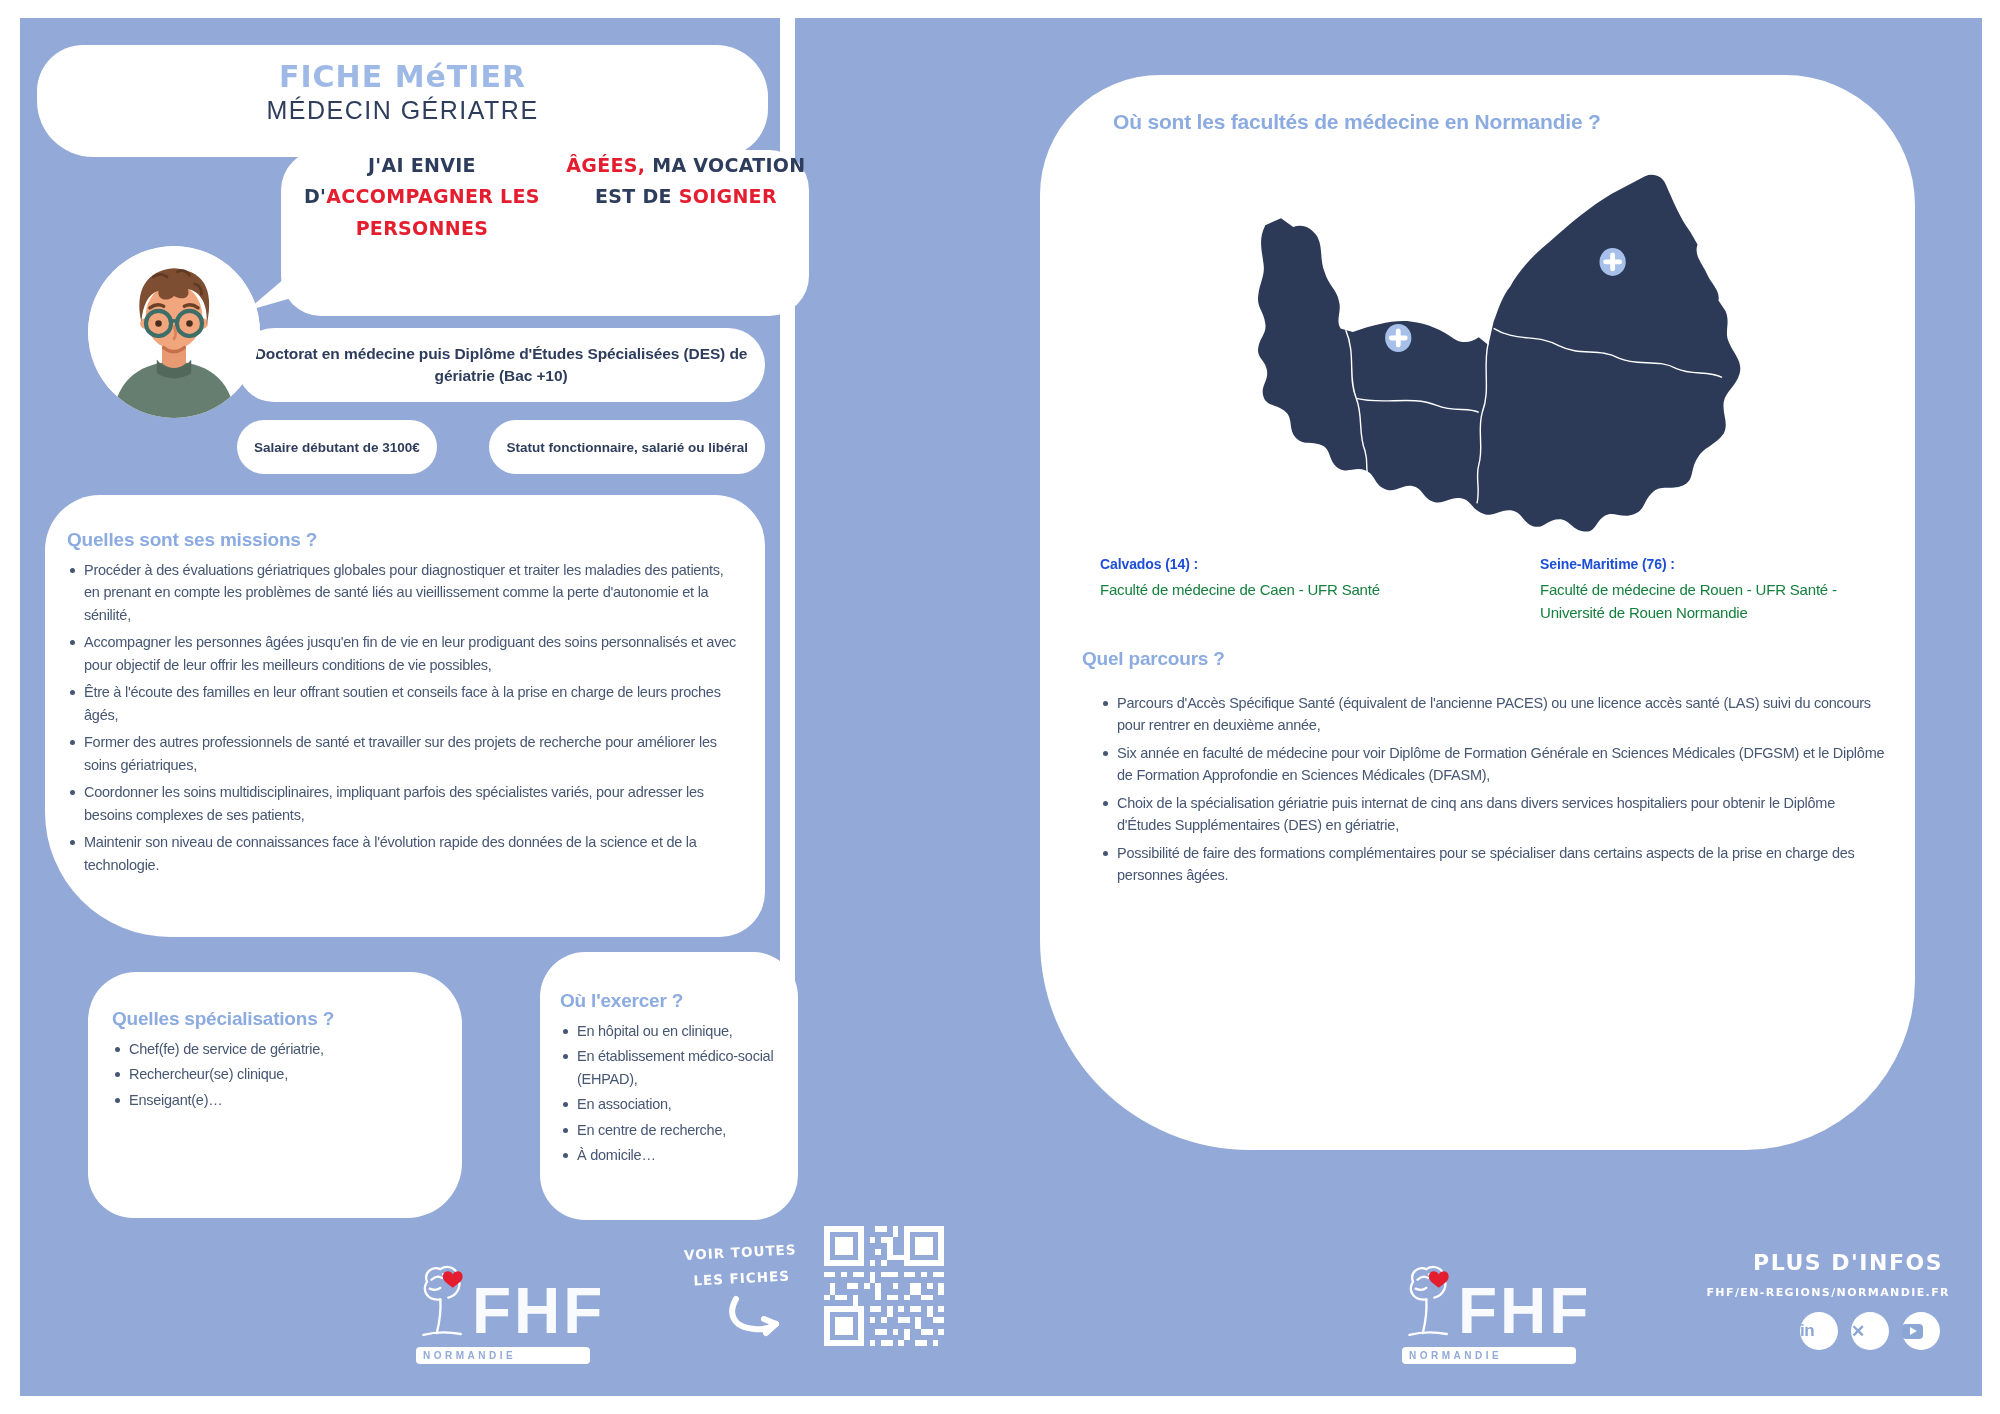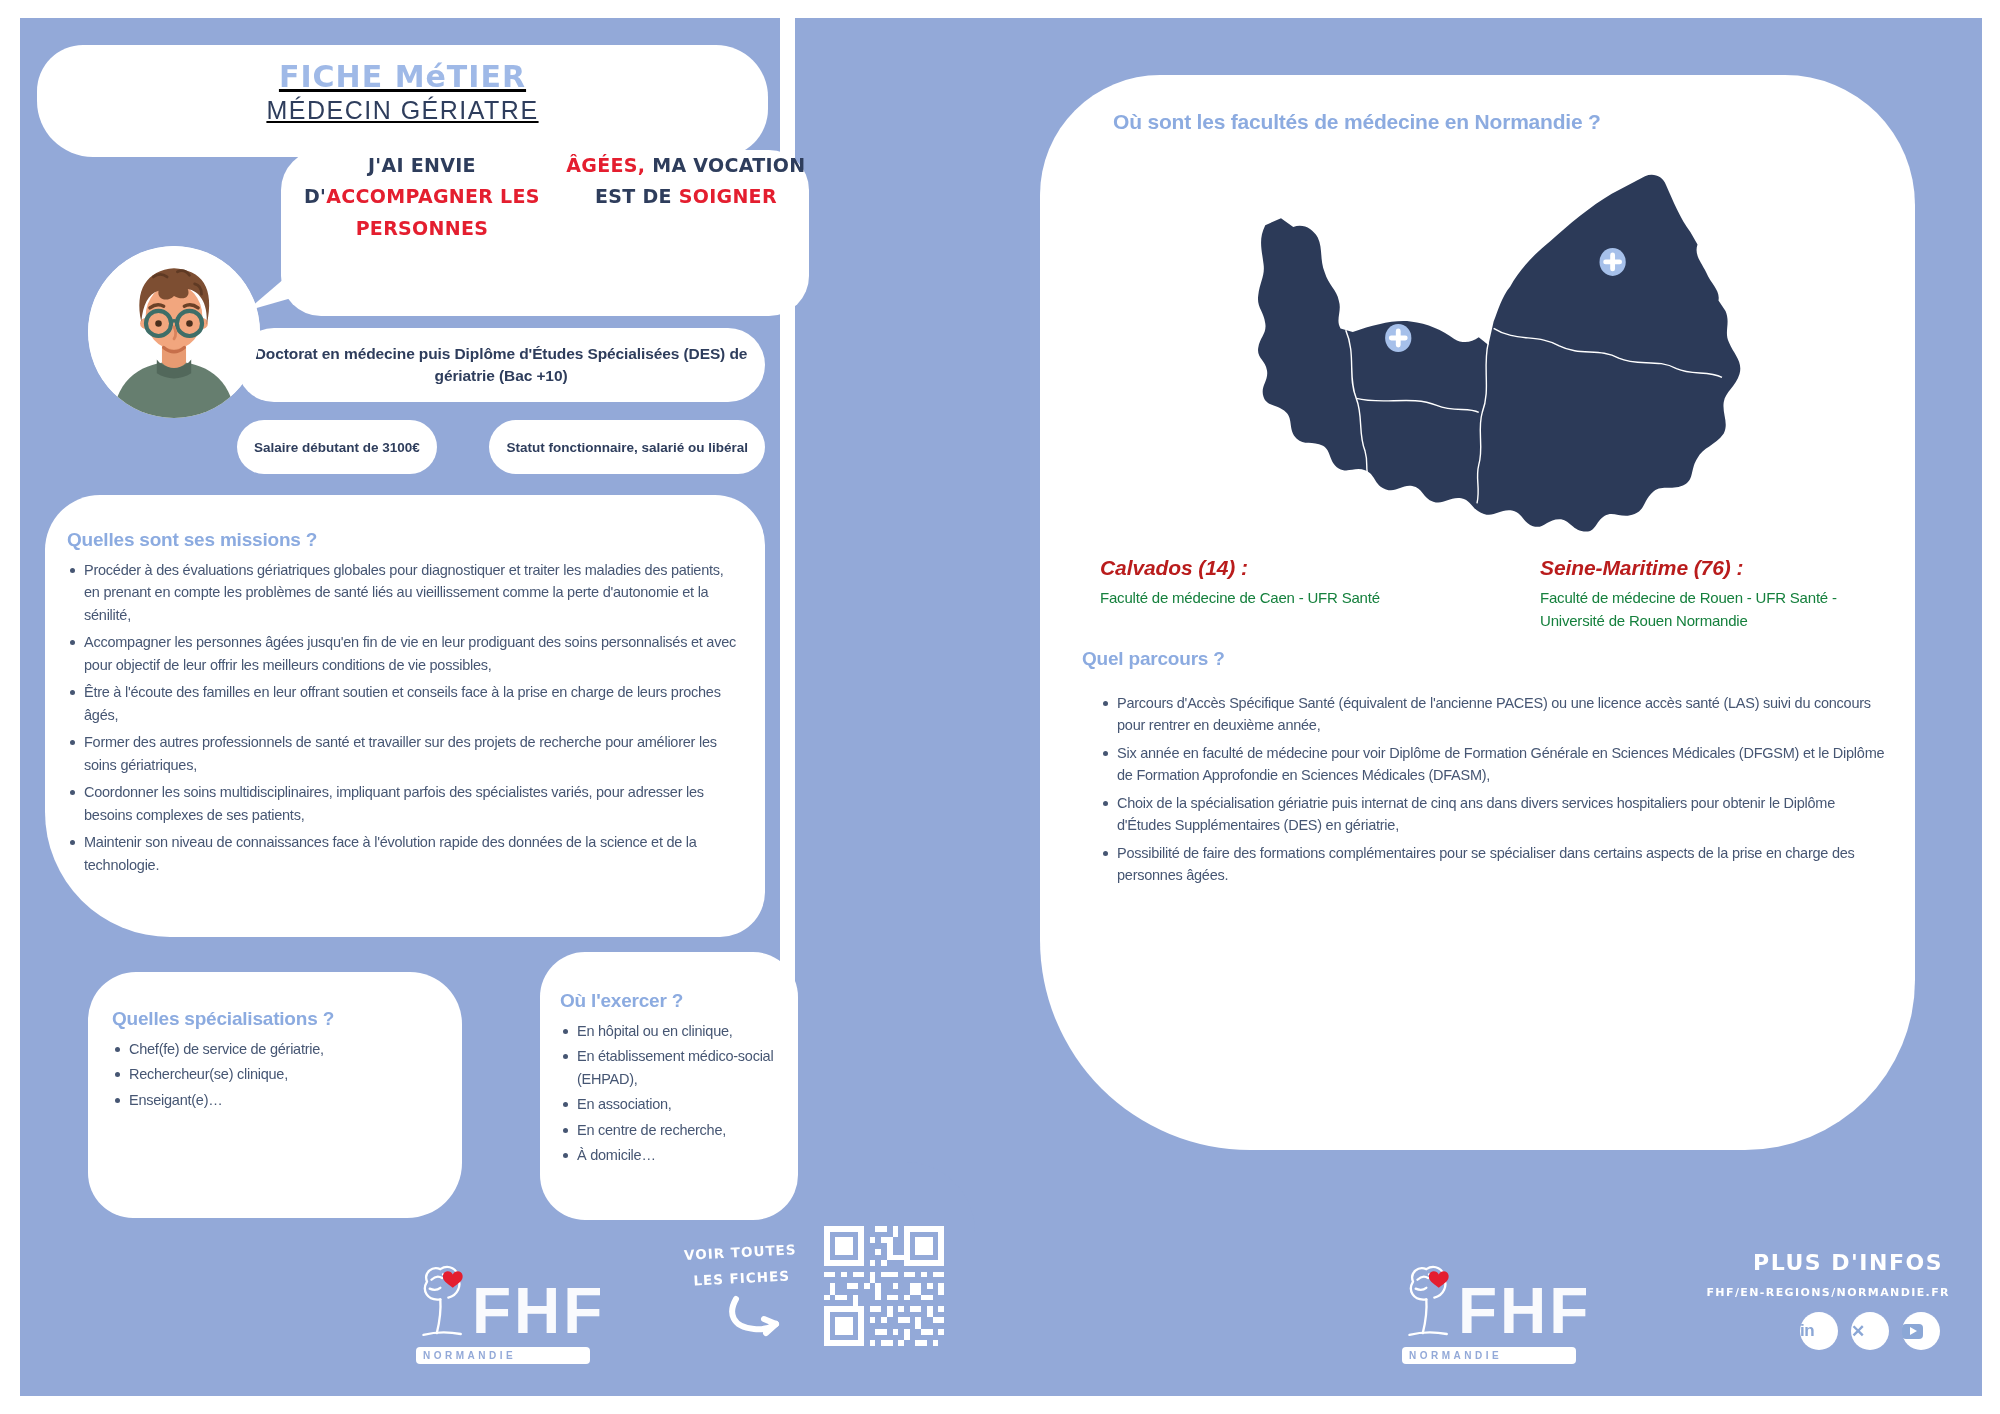--- a/index.html
+++ b/index.html
@@ -10,21 +10,21 @@
   }
   .abs{position:absolute;}
   
   .panel{position:absolute;top:18px;height:1378px;background:#93a9d8;}
   #panel-left{left:20px;width:760px;}
   #panel-right{left:795px;width:1187px;}
   #panel-bridge{position:absolute;left:20px;top:1162px;width:955px;height:234px;background:#93a9d8;border-top-right-radius:70px;}
   
   .card{position:absolute;background:#ffffff;}
   
-  #title-card{left:37px;top:45px;width:731px;height:112px;border-radius:46px 52px 48px 56px;text-align:center;text-decoration:underline;}
+  #title-card{left:37px;top:45px;width:731px;height:112px;border-radius:46px 52px 48px 56px;text-align:center;}
   .kicker{margin-top:14px;font-family:"DejaVu Sans", sans-serif;font-weight:bold;font-size:30px;letter-spacing:1px;color:#9fb9e7;}
   .doc-title{margin-top:2px;font-size:25px;letter-spacing:1.5px;color:#2e3d5c;font-weight:500;}
   
   #avatar-wrap{left:88px;top:246px;width:172px;height:172px;border-radius:50%;background:#ffffff;z-index:1;}
   #avatar-wrap svg{width:100%;height:100%;display:block;}
   
   #speech-bubble{left:237px;top:150px;width:528px;height:166px;border-radius:40px;z-index:2;
     display:flex;flex-direction:row;justify-content:center;text-align:center;margin-left:44px;}
   #bubble-tail{position:absolute;left:-34px;top:120px;width:44px;height:46px;background:#ffffff;
     clip-path:polygon(100% 0, 2% 92%, 100% 58%);transform:rotate(4deg);}
@@ -69,21 +69,21 @@
   #qr{left:824px;top:1222px;width:120px;height:128px;}
   #qr svg{width:100%;height:100%;display:block;}
   
   #map-card{left:1040px;top:75px;width:875px;height:1075px;border-radius:120px 130px 170px 210px;}
   #map-heading{left:1113px;top:110px;font-size:21px;font-weight:bold;color:#8cabe0;letter-spacing:-0.2px;}
   #map-box{left:1190px;top:150px;width:560px;height:390px;}
   #map-box svg{width:100%;height:100%;display:block;}
   .fac-col{position:absolute;top:556px;}
   #fac-1{left:1100px;width:360px;}
   #fac-2{left:1540px;width:340px;}
-  .fac-name{font-size:21px;font-weight:bold;color:#b91c1c;margin-bottom:7px;letter-spacing:-0.1px;font-style:italic;}
+  .fac-name{font-size:14px;font-weight:bold;color:#1d4ed8;margin-bottom:7px;letter-spacing:-0.1px;}
   .fac-desc{font-size:15px;color:#15803d;line-height:1.5;letter-spacing:-0.2px;}
   #parcours-heading{left:1082px;top:648px;font-size:19px;font-weight:bold;color:#8cabe0;letter-spacing:-0.2px;}
   #parcours-list{left:1100px;top:692px;width:790px;}
   
   #more-info{right:57px;top:1250px;text-align:right;font-size:22px;letter-spacing:1.5px;}
   #more-url{right:50px;top:1286px;text-align:right;font-size:11px;letter-spacing:1.4px;}
   #socials{right:60px;top:1312px;display:flex;gap:13px;}
   .soc{width:38px;height:38px;border-radius:50%;background:#ffffff;display:flex;align-items:center;justify-content:flex-start;}
   .soc-in{font-size:17px;font-weight:bold;color:#8ba7d6;letter-spacing:-0.5px;}
   .soc-x{font-size:17px;font-weight:bold;color:#8ba7d6;}

